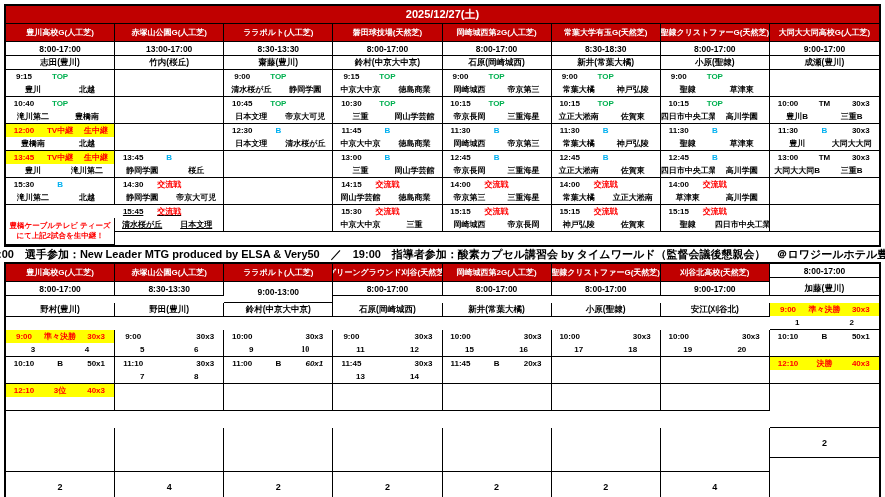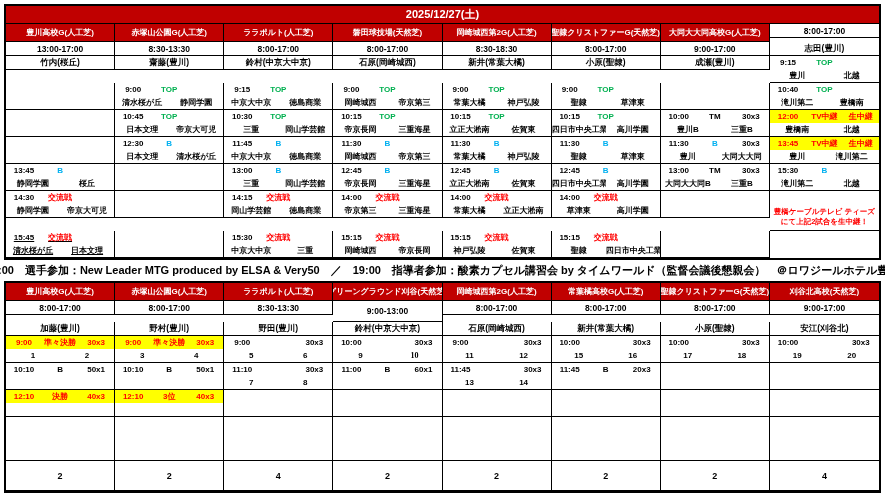--- a/index.html
+++ b/index.html
@@ -26,20 +26,21 @@
 
 <div class="sheet">
   <div class="tbl" id="day0">
       <div class="datebar">2025/12/27(土)</div>
       <div class="grid">
         <div class="cell vname" style="height: 18px;">豊川高校G(人工芝)</div>
         <div class="cell vname" style="height: 18px;">赤塚山公園G(人工芝)</div>
         <div class="cell vname" style="height: 18px;">ララポルト(人工芝)</div>
         <div class="cell vname" style="height: 18px;">磐田球技場(天然芝)</div>
         <div class="cell vname" style="height: 18px;">岡崎城西第2G(人工芝)</div>
+        <div class="cell vname" style="height: 18px;">常葉大学有玉G(天然芝)</div>
         <div class="cell vname" style="height: 18px;">聖隷クリストファーG(天然芝)</div>
         <div class="cell vname" style="height: 18px;">大同大大同高校G(人工芝)</div>
         <div class="cell vhours" style="height: 14px;">8:00-17:00</div>
         <div class="cell vhours" style="height: 14px;">13:00-17:00</div>
         <div class="cell vhours" style="height: 14px;">8:30-13:30</div>
         <div class="cell vhours" style="height: 14px;">8:00-17:00</div>
         <div class="cell vhours" style="height: 14px;">8:00-17:00</div>
         <div class="cell vhours" style="height: 14px;">8:30-18:30</div>
         <div class="cell vhours" style="height: 14px;">8:00-17:00</div>
         <div class="cell vhours" style="height: 14px;">9:00-17:00</div>
@@ -572,21 +573,20 @@
       </div>
     </div>
   <div class="evening">19:00　選手参加：New Leader MTG  produced by ELSA &amp; Very50　／　19:00　指導者参加：酸素カプセル講習会 by タイムワールド（監督会議後懇親会）　＠ロワジールホテル豊橋</div>
   <div class="tbl" id="day1">
       <div class="grid">
         <div class="cell vname" style="height: 18px;">豊川高校G(人工芝)</div>
         <div class="cell vname" style="height: 18px;">赤塚山公園G(人工芝)</div>
         <div class="cell vname" style="height: 18px;">ララポルト(人工芝)</div>
         <div class="cell vname" style="height: 18px;">グリーングラウンド刈谷(天然芝)</div>
         <div class="cell vname" style="height: 18px;">岡崎城西第2G(人工芝)</div>
-        <div class="cell vname" style="height: 18px;">常葉橘高校G(人工芝)</div>
         <div class="cell vname" style="height: 18px;">聖隷クリストファーG(天然芝)</div>
         <div class="cell vname" style="height: 18px;">刈谷北高校(天然芝)</div>
         <div class="cell vhours" style="height: 14px;">8:00-17:00</div>
         <div class="cell vhours" style="height: 14px;">8:00-17:00</div>
         <div class="cell vhours" style="height: 14px;">8:30-13:30</div>
         <div class="cell vhours" style="height: 21px;">9:00-13:00</div>
         <div class="cell vhours" style="height: 14px;">8:00-17:00</div>
         <div class="cell vhours" style="height: 14px;">8:00-17:00</div>
         <div class="cell vhours" style="height: 14px;">8:00-17:00</div>
         <div class="cell vhours" style="height: 14px;">9:00-17:00</div>
@@ -716,21 +716,21 @@
           </div>
           <div class="l2">
             <span style="color: rgb(0, 0, 0);">7</span>
             <span style="color: rgb(0, 0, 0);">8</span>
           </div>
         </div>
         <div class="cell match" style="height: 27px;">
           <div class="l1">
             <span style="color: rgb(0, 0, 0);">11:00</span>
             <span style="color: rgb(0, 0, 0);">B</span>
-            <span style="color: rgb(0, 0, 0);">60x1</span>
+            <span style="color: rgb(0, 0, 0); font-style: italic;">60x1</span>
           </div>
           <div class="l2">
             <span style="color: rgb(0, 0, 0);"></span>
             <span style="color: rgb(0, 0, 0);"></span>
           </div>
         </div>
         <div class="cell match" style="height: 27px;">
           <div class="l1">
             <span style="color: rgb(0, 0, 0);">11:45</span>
             <span style="color: rgb(0, 0, 0);"></span>

